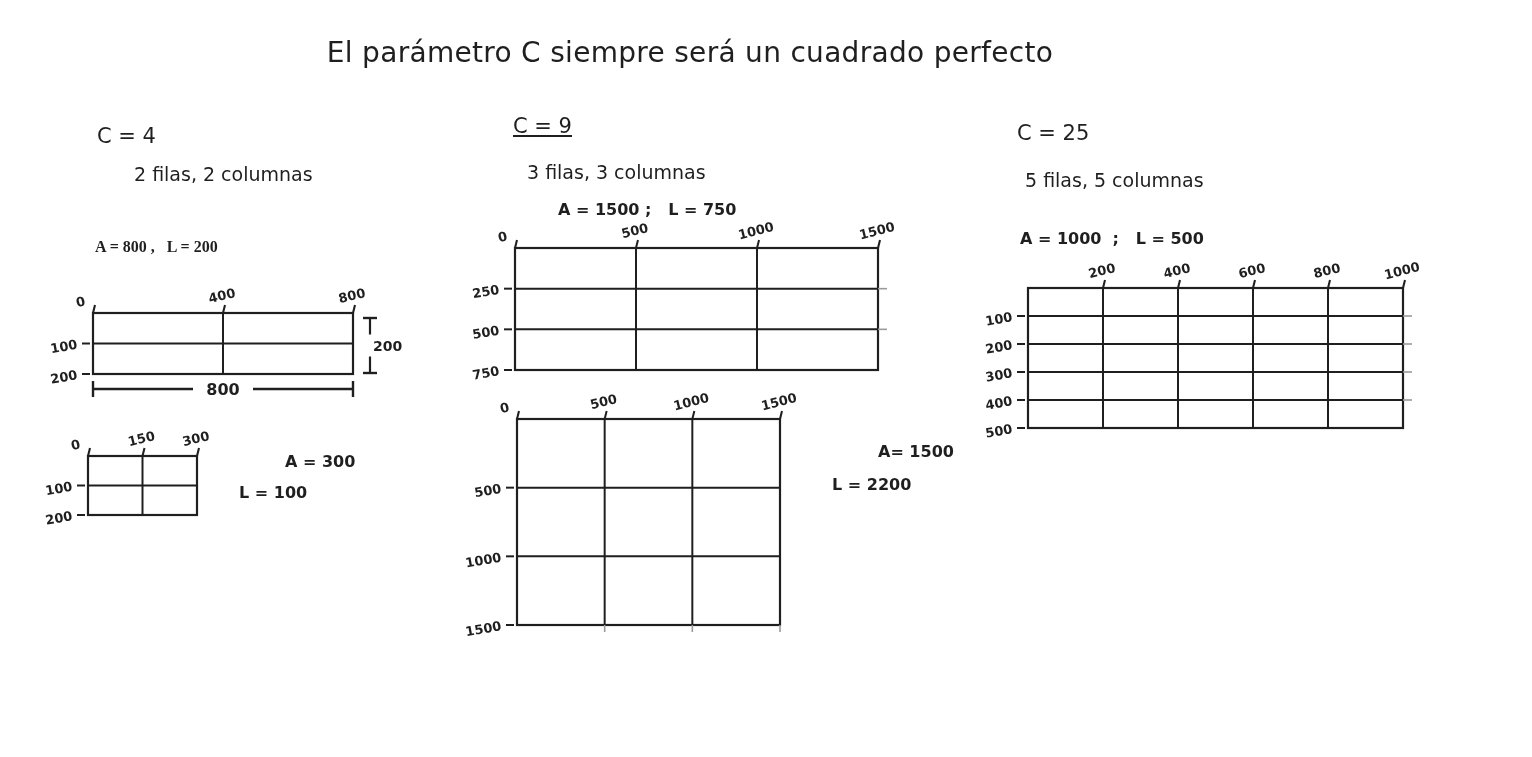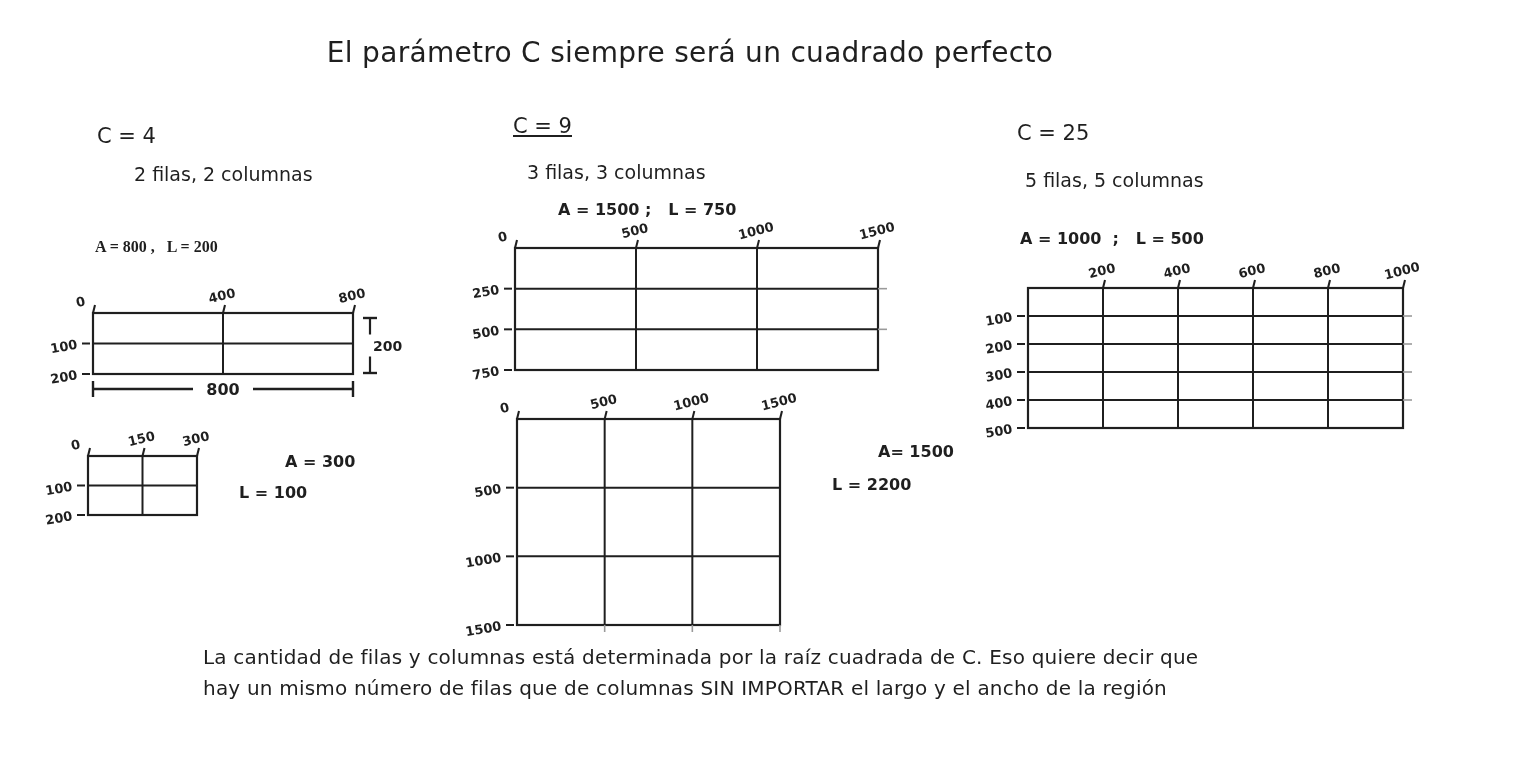--- a/index.html
+++ b/index.html
@@ -169,16 +169,14 @@
         <text x="51" y="169" text-anchor="end" font-size="13" font-weight="700" fill="#1f1f1f" transform="rotate(-10 51 169)">400</text>
         <line x1="55" y1="192" x2="63" y2="192" stroke="#1f1f1f" stroke-width="2"></line>
         <text x="51" y="197" text-anchor="end" font-size="13" font-weight="700" fill="#1f1f1f" transform="rotate(-10 51 197)">500</text>
         <line x1="441" y1="80" x2="450" y2="80" stroke="#9a9a9a" stroke-width="1.6"></line>
         <line x1="441" y1="108" x2="450" y2="108" stroke="#9a9a9a" stroke-width="1.6"></line>
         <line x1="441" y1="136" x2="450" y2="136" stroke="#9a9a9a" stroke-width="1.6"></line>
         <line x1="441" y1="164" x2="450" y2="164" stroke="#9a9a9a" stroke-width="1.6"></line>
       </svg>
     </div>
 
-  <div class="abs footer" style="left:203px;top:645px;">La cantidad de filas y columnas está determinada por la raíz cuadrada de C. Eso quiere decir que</div>
-  <div class="abs footer" style="left:203px;top:676px;">hay un mismo número de filas que de columnas SIN IMPORTAR el largo y el ancho de la región</div>
 
 </div>
 
 </body></html>

